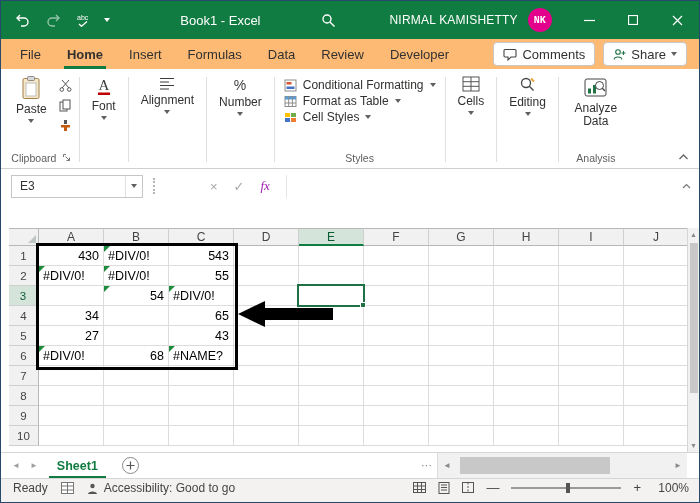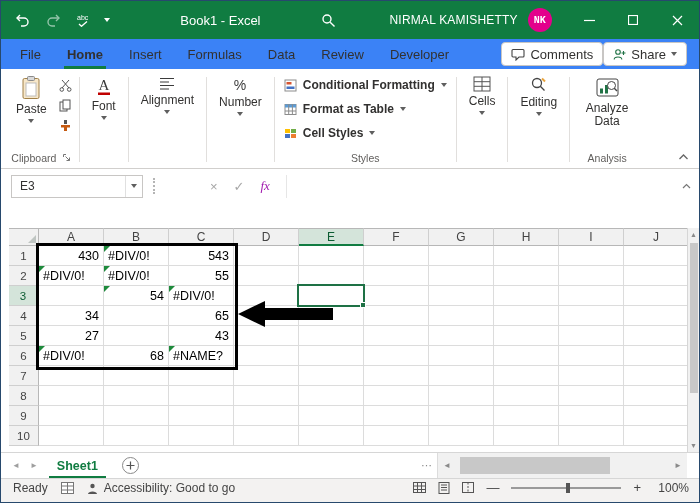--- a/index.html
+++ b/index.html
@@ -17,42 +17,42 @@
   .caret{width:0;height:0;border-left:3.5px solid transparent;border-right:3.5px solid transparent;border-top:4px solid #5f5f5f;display:inline-block;}
   .caret.w{border-top-color:#fff;}
   .wtitle{font-size:13px;margin-left:70px;white-space:nowrap;}
   .tsearch{margin-left:60px;display:flex;}
   .uname{font-size:12px;margin-left:54px;white-space:nowrap;letter-spacing:.2px;}
   .avatar{width:24px;height:24px;border-radius:50%;background:var(--avatar,#E3008C);color:#fff;font-size:10px;font-weight:bold;display:flex;align-items:center;justify-content:center;margin-left:10px;font-family:Liberation Mono, monospace;}
   .winbtns{margin-left:auto;display:flex;align-self:stretch;}
   .wbtn{width:44px;display:flex;align-items:center;justify-content:center;}
 
   
-  .tabrow{flex:0 0 30px;display:flex;align-items:stretch;background:#3b82f6;padding-left:6px;}
+  .tabrow{flex:0 0 30px;display:flex;align-items:stretch;background:#fdba74;padding-left:6px;}
   .tabs{display:flex;align-items:stretch;}
   .rtab{padding:0 13px;font-size:13px;color:#323130;display:flex;align-items:center;position:relative;}
   .rtab.active{font-weight:700;}
   .rtab.active::after{content:"";position:absolute;left:10px;right:10px;bottom:0;height:3px;background:var(--accent,#107C41);}
-  .tr-right{margin-left:auto;display:flex;align-items:center;padding-right:12px;}
+  .tr-right{margin-left:auto;display:flex;align-items:center;gap:8px;padding-right:12px;}
   .pillbtn{display:flex;align-items:center;gap:5px;height:24px;padding:0 9px;border:1px solid #c8c6c4;border-radius:4px;background:#fff;font-size:13px;color:#323130;font-family:inherit;}
 
   
   .ribbon{flex:0 0 100px;border-bottom:1px solid #d1cfcd;display:flex;align-items:stretch;padding:2px 2px 0 4px;position:relative;background:#fff;}
   .rgroup{display:flex;flex-direction:column;}
   .rgc{flex:1;display:flex;align-items:flex-start;padding:2px 4px;}
   .rlabel{height:18px;font-size:10.5px;color:#605e5c;display:flex;align-items:center;justify-content:center;gap:6px;padding-bottom:3px;}
   .rdiv{width:1px;background:#e1dfdd;margin:6px 1px;}
   .bigbtn{display:flex;flex-direction:column;align-items:center;gap:3px;padding:3px 7px;font-size:12px;color:#323130;}
   .blabel{line-height:13px;text-align:center;}
   .bigbtn .icon{display:flex;}
   .analyze .blabel{width:50px;}
   .smallcol{display:flex;flex-direction:column;gap:7px;padding:6px 2px 0 5px;}
   .sbtn{display:flex;}
   .launcher{display:flex;}
-  .stylecol{display:flex;flex-direction:column;gap:8px;padding-top:4px;font-weight:bold;}
+  .stylecol{display:flex;flex-direction:column;gap:0;padding-top:4px;}
   .stylerow{display:flex;align-items:center;gap:6px;font-size:12px;color:#323130;padding:1px 4px;}
   .sicon{display:flex;}
   .ribcollapse{position:absolute;right:10px;bottom:8px;display:flex;}
 
   
   .fbar{flex:0 0 33px;display:flex;align-items:center;padding:5px 8px 4px 10px;background:#fff;}
   .namebox{width:132px;height:23px;border:1px solid #c8c6c4;display:flex;align-items:center;font-size:12px;color:#323130;padding-left:8px;background:#fff;}
   .nbdiv{width:1px;height:21px;background:#e0e0e0;margin-left:auto;}
   .namebox .caret{margin:0 5px;}
   .fdots{width:3px;height:16px;margin:0 10px;border-left:2px dotted #b5b5b5;}

